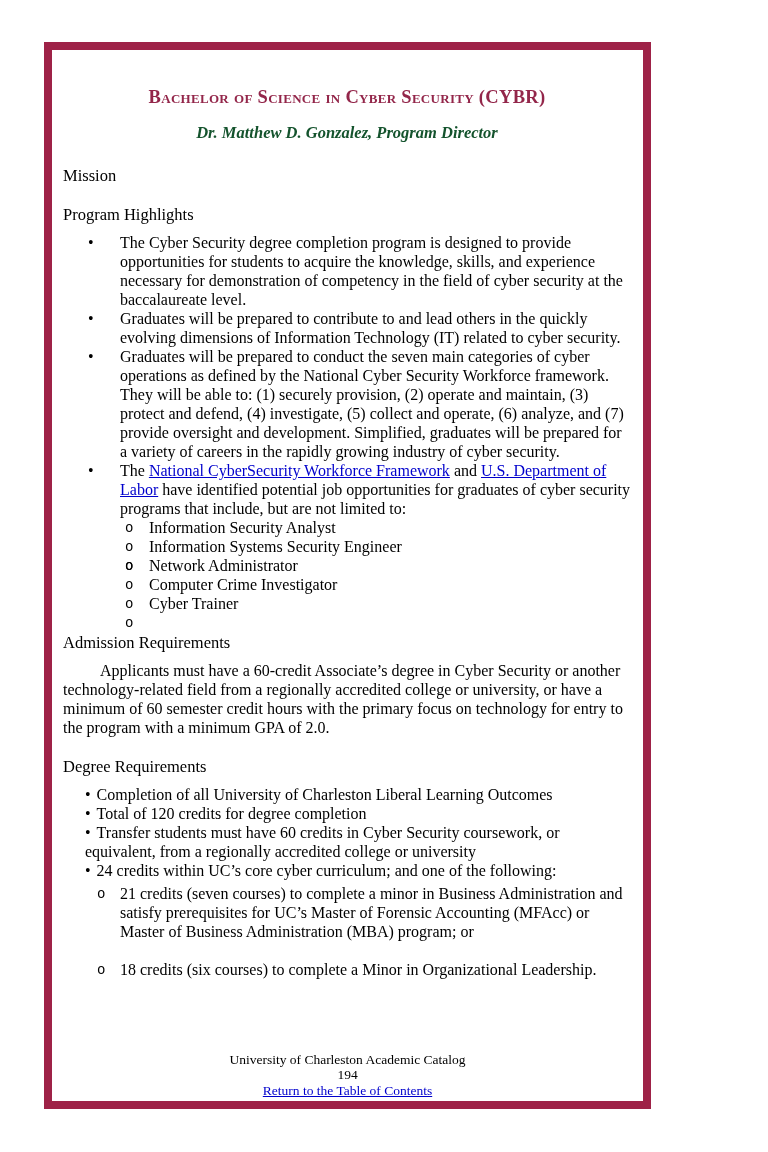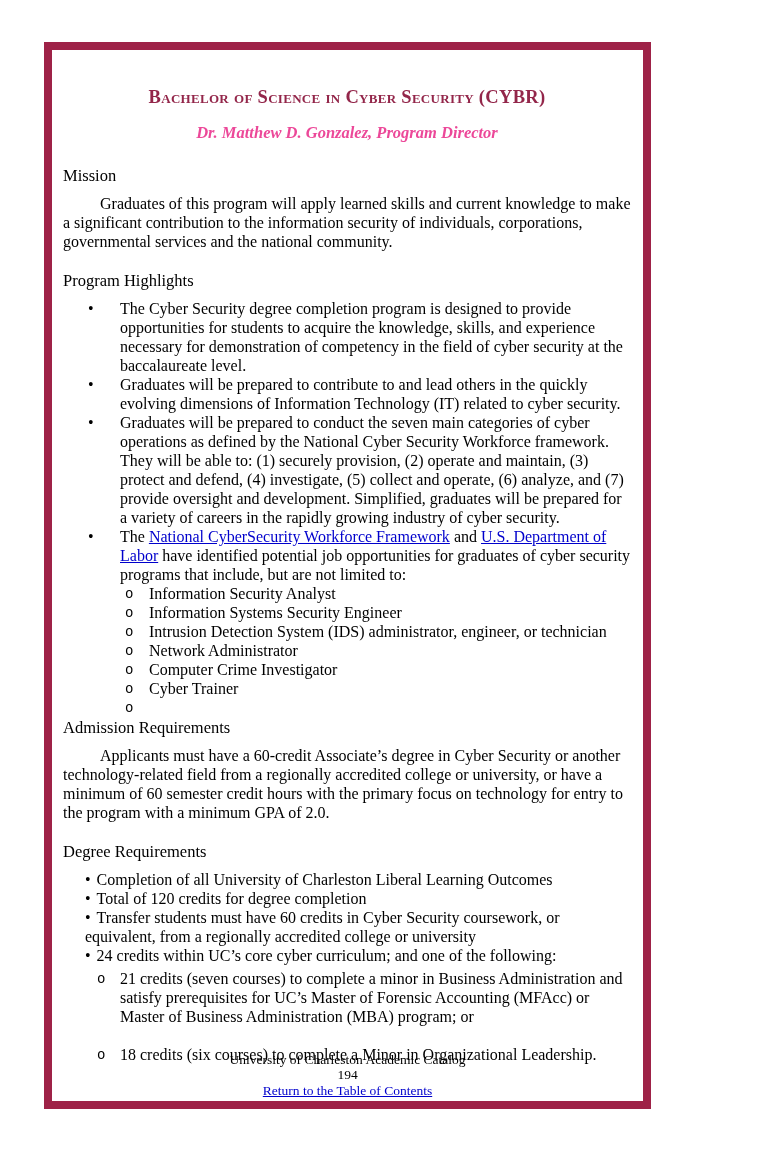--- a/index.html
+++ b/index.html
@@ -29,21 +29,21 @@
     letter-spacing: 0.3px;
     color: #93264A;
   }
   .subtitle {
     margin: 15px 0 0 0;
     text-align: center;
     font-size: 16.5px;
     line-height: 20px;
     font-weight: bold;
     font-style: italic;
-    color: #ec4899;
+    color: #14532d;
   }
   h3.sec {
     margin: 20px 0 9px 0;
     font-size: 16.5px;
     line-height: 19px;
     font-weight: normal;
   }
   p.body {
     margin: 0;
     text-indent: 37px;
@@ -87,21 +87,20 @@
 </style>
 </head>
 <body>
 
 <div class="frame">
 
   <h1 class="title">Bachelor of Science in Cyber Security (CYBR)</h1>
   <h2 class="subtitle">Dr. Matthew D. Gonzalez, Program Director</h2>
 
   <h3 class="sec" style="margin-top:23px">Mission</h3>
-  <p class="body">Graduates of this program will apply learned skills and current knowledge to make a significant contribution to the information security of individuals, corporations, governmental services and the national community.</p>
 
   <h3 class="sec">Program Highlights</h3>
   <ul class="l1">
     <li>
       <span class="b">•</span>
       <span>The Cyber Security degree completion program is designed to provide opportunities for students to acquire the knowledge, skills, and experience necessary for demonstration of competency in the field of cyber security at the baccalaureate level.</span>
     </li>
     <li>
       <span class="b">•</span>
       <span>Graduates will be prepared to contribute to and lead others in the quickly evolving dimensions of Information Technology (IT) related to cyber security.</span>
@@ -111,21 +110,21 @@
       <span>Graduates will be prepared to conduct the seven main categories of cyber operations as defined by the National Cyber Security Workforce framework. They will be able to: (1) securely provision, (2) operate and maintain, (3) protect and defend, (4) investigate, (5) collect and operate, (6) analyze, and (7) provide oversight and development. Simplified, graduates will be prepared for a variety of careers in the rapidly growing industry of cyber security.</span>
     </li>
     <li>
       <span class="b">•</span>
       <span><span>The </span><a class="link">National CyberSecurity Workforce Framework</a><span> and </span><a class="link">U.S. Department of Labor</a><span> have identified potential job opportunities for graduates of cyber security programs that include, but are not limited to:</span></span>
     </li>
   </ul>
   <ul class="jobs">
     <li><span class="o">o</span><span>Information Security Analyst</span></li>
     <li><span class="o">o</span><span>Information Systems Security Engineer</span></li>
-    <li><span class="o">o</span><span>Intrusion Detection System (IDS) administrator, engineer, or technician</span></li>
+    <li><span class="o">o</span></li>
     <li><span class="o">o</span><span>Network Administrator</span></li>
     <li><span class="o">o</span><span>Computer Crime Investigator</span></li>
     <li><span class="o">o</span><span>Cyber Trainer</span></li>
     <li><span class="o">o</span></li>
   </ul>
 
   <h3 class="sec" style="">Admission Requirements</h3>
   <p class="body">Applicants must have a 60-credit Associate’s degree in Cyber Security or another technology-related field from a regionally accredited college or university, or have a minimum of 60 semester credit hours with the primary focus on technology for entry to the program with a minimum GPA of 2.0.</p>
 
   <h3 class="sec">Degree Requirements</h3>

